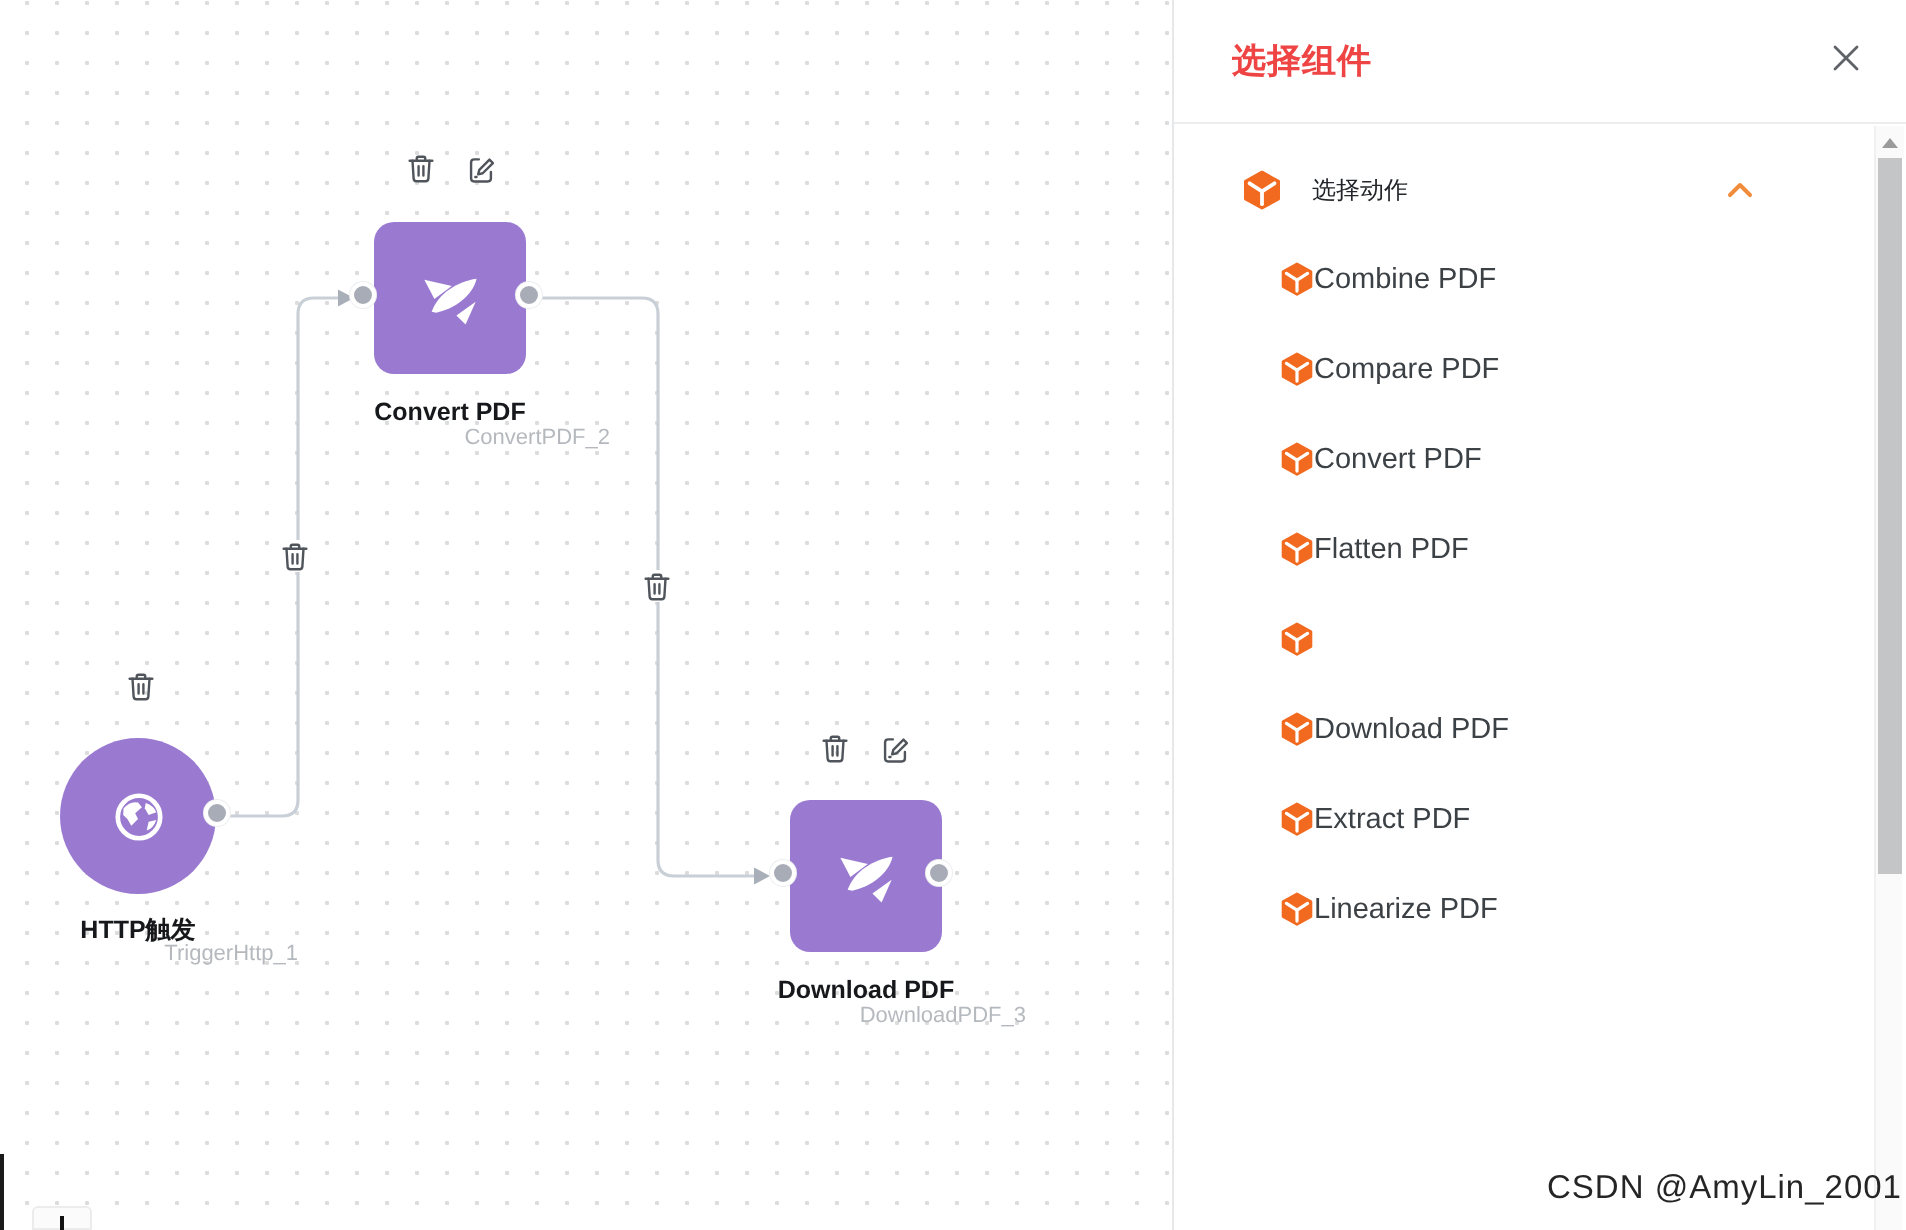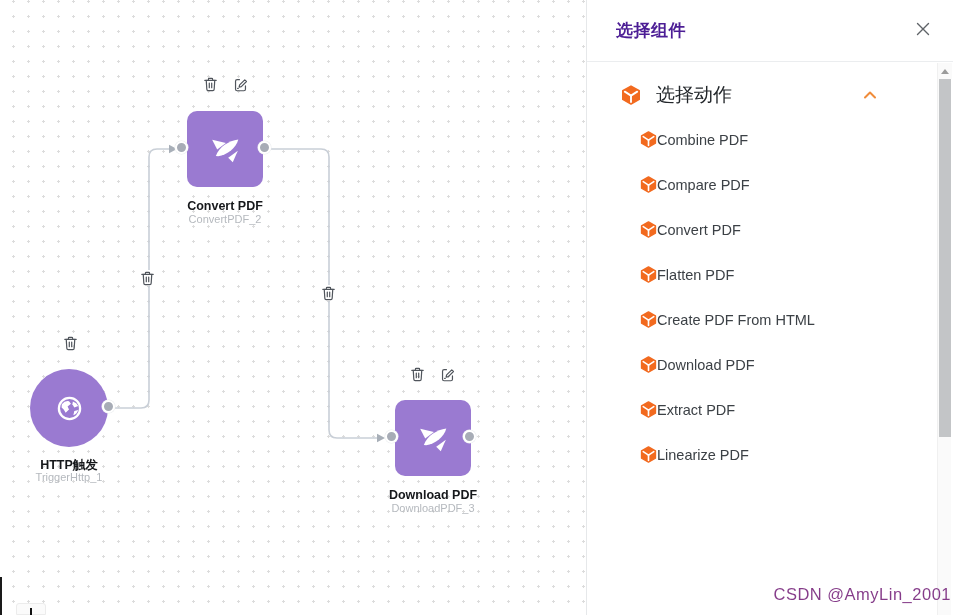--- a/index.html
+++ b/index.html
@@ -15,59 +15,59 @@
   .wire-layer { position:absolute; left:0; top:0; width:587px; height:615px; pointer-events:none; }
 
   .node-square { position:absolute; width:76px; height:76px; border-radius:10px;
     background:#9a7ad1; display:flex; align-items:center; justify-content:center; }
   .node-circle { position:absolute; width:78px; height:78px; border-radius:50%;
     background:#9a7ad1; display:flex; align-items:center; justify-content:center; }
   .port { position:absolute; width:13px; height:13px; border-radius:50%;
     background:#a7acb6; border:2px solid #fff; box-shadow:0 0 0 0.5px #eceef0; }
   .node-title { position:absolute; width:160px; text-align:center;
     font-size:12.5px; font-weight:bold; color:#16181b; }
-  .node-sub { position:absolute; width:160px; text-align:center;
+  .node-sub { position:absolute; width:160px; text-align:right;
     font-size:11px; color:#b5b9be; }
   .hover-toolbar { position:absolute; display:flex; gap:13px; }
   .icon-btn { width:17px; height:17px; cursor:pointer; }
   .wire-del { position:absolute; width:16px; height:16px; background:#fff; cursor:pointer; }
 
   .corner-ui { position:absolute; left:16px; top:603px; width:30px; height:12px;
     background:#fbfbfb; border:1px solid #ececec; border-radius:3px 3px 0 0; }
   .corner-glyph { position:absolute; left:13px; top:4px; width:2px; height:8px; background:#111; }
   .edge-line { position:absolute; left:0; top:577px; width:2px; height:38px; background:#1a1a1a; }
 
   
   .panel { position:absolute; left:586px; top:0; width:367px; height:615px;
     background:#fff; border-left:1px solid #e6e8ea; }
   .panel-header { position:relative; height:62px; border-bottom:1px solid #ebedef;
     display:flex; align-items:center; padding-left:29px; }
-  .panel-title { font-size:17px; font-weight:bold; color:#4c1d95; letter-spacing:0.5px; }
+  .panel-title { font-size:17px; font-weight:bold; color:#ef4444; letter-spacing:0.5px; }
   .panel-close { position:absolute; right:22px; top:21px; width:16px; height:16px; cursor:pointer; }
 
   .section-row { position:absolute; left:0; top:82px; width:340px; height:26px;
     display:flex; align-items:center; padding-left:34px; cursor:pointer; }
-  .section-label { font-size:19px; color:#22262a; margin-left:15px; }
+  .section-label { font-size:12px; color:#22262a; margin-left:15px; }
   .section-chevron { position:absolute; right:50px; top:8px; }
 
   .component-list { position:absolute; left:0; top:117px; width:340px; }
   .component-item { height:45px; display:flex; align-items:center; padding-left:53px; cursor:pointer; }
   .component-item .label { font-size:14.5px; color:#3c4146; }
 
   
   .scrollbar { position:absolute; right:2px; top:63px; width:14px; height:552px;
     background:#fafafa; border-left:1px solid #f0f0f0; }
   .scroll-up { position:absolute; top:0; left:0; width:14px; height:16px; background:#fafafa; cursor:pointer; }
   .scroll-up::after { content:""; position:absolute; left:3px; top:6px;
     border-left:4px solid rgba(0,0,0,0); border-right:4px solid rgba(0,0,0,0);
     border-bottom:5px solid #9b9b9b; }
   .scroll-thumb { position:absolute; top:16px; left:1px; width:12px; height:358px; background:#c3c5c7; cursor:pointer; }
 
   .watermark { position:absolute; right:2px; top:585px; font-size:16.5px;
-    color:#701a75; opacity:0.85; letter-spacing:0.5px; z-index:60; pointer-events:none; }
+    color:#000000; opacity:0.85; letter-spacing:0.5px; z-index:60; pointer-events:none; }
 </style>
 </head>
 <body>
 
 <svg width="0" height="0" style="position:absolute">
   <defs>
     <g id="trash" fill="none" stroke="#50555c" stroke-width="1.7" stroke-linecap="round" stroke-linejoin="round">
       <path d="M4 6.2 H20"></path>
       <path d="M9 6 V4.6 Q9 3.4 10.2 3.4 H13.8 Q15 3.4 15 4.6 V6"></path>
       <path d="M6 6.2 L6.8 18.8 Q6.9 20.6 8.7 20.6 H15.3 Q17.1 20.6 17.2 18.8 L18 6.2"></path>
@@ -218,21 +218,20 @@
         <div class="component-item">
     <svg width="17" height="17" viewBox="0 0 18 18">
             <use href="#cube"></use>
           </svg>
     <span class="label">Flatten PDF</span>
   </div>
         <div class="component-item">
     <svg width="17" height="17" viewBox="0 0 18 18">
             <use href="#cube"></use>
           </svg>
-    <span class="label">Create PDF From HTML</span>
   </div>
         <div class="component-item">
     <svg width="17" height="17" viewBox="0 0 18 18">
             <use href="#cube"></use>
           </svg>
     <span class="label">Download PDF</span>
   </div>
         <div class="component-item">
     <svg width="17" height="17" viewBox="0 0 18 18">
             <use href="#cube"></use>

